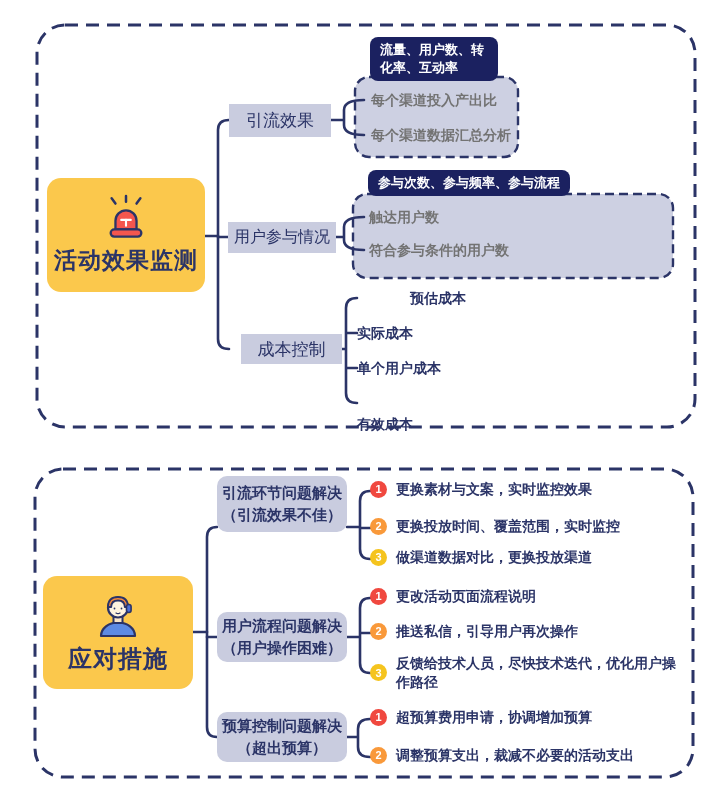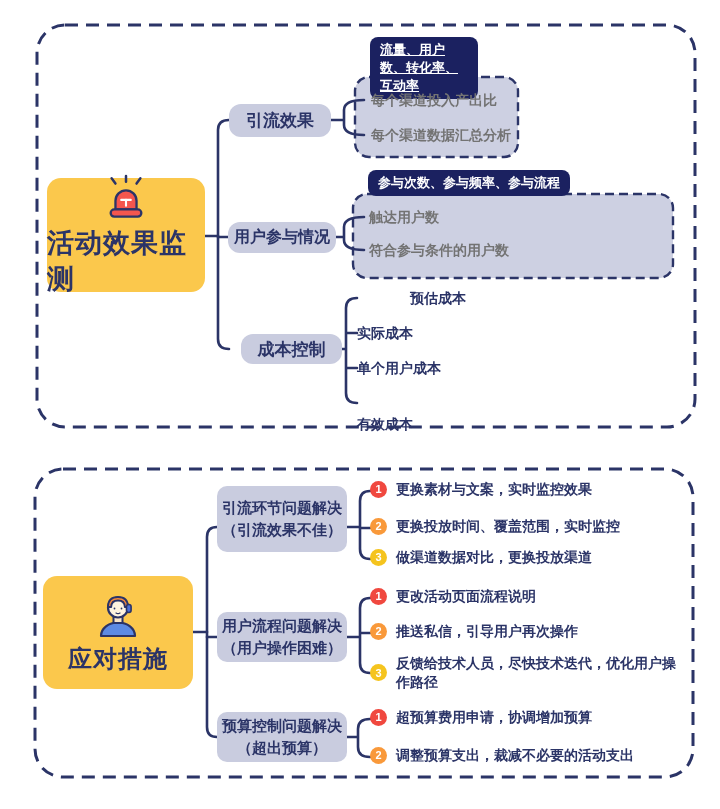--- a/index.html
+++ b/index.html
@@ -3,22 +3,22 @@
 <meta charset="utf-8">
 <style>
   html,body{margin:0;padding:0;background:#ffffff;}
   .stage{position:relative;width:720px;height:809px;background:#ffffff;overflow:hidden;
          font-family:"Liberation Sans","DejaVu Sans",sans-serif;color:#2B3467;}
   svg.layer{position:absolute;left:0;top:0;z-index:0;}
   .abs{position:absolute;z-index:2;}
   .root{background:#FBC84C;border-radius:14px;display:flex;flex-direction:column;
         align-items:center;justify-content:center;gap:5px;font-weight:800;color:#2B3467;}
   .root .rlabel{letter-spacing:1px;}
-  .node{background:#C9CCDF;border-radius:12px;display:flex;align-items:center;justify-content:center;
-        font-weight:bold;color:#2B3467;}
+  .node{background:#C9CCDF;border-radius:0;display:flex;align-items:center;justify-content:center;
+        font-weight:normal;color:#2B3467;}
   .tag{background:#1B2160;color:#ffffff;font-weight:bold;font-size:13px;line-height:1.38;
        border-radius:8px;padding:4px 10px;box-sizing:border-box;}
   .panel-item{font-size:14px;font-weight:600;color:#737373;line-height:20px;white-space:nowrap;}
   .leaf{font-size:14px;font-weight:600;color:#2B3467;line-height:20px;white-space:nowrap;}
   .bbox{background:#C9CCDF;border-radius:10px;display:flex;flex-direction:column;align-items:center;
         justify-content:center;font-weight:bold;color:#2B3467;font-size:15px;line-height:1.5;}
   .step{display:flex;align-items:center;gap:9px;}
   .badge{width:17px;height:17px;border-radius:50%;color:#ffffff;font-size:11px;font-weight:bold;
          display:flex;align-items:center;justify-content:center;flex:none;}
   .badge.c1{background:#F0483F;}
@@ -68,34 +68,34 @@
           <line x1="35" y1="10" x2="39" y2="4.5"></line>
         </g>
         <path d="M13 37 V28 a11 11 0 0 1 22 0 v9 z" fill="#F4564E" stroke="#2B3467" stroke-width="2.4" stroke-linejoin="round"></path>
         <g stroke="#FFFFFF" stroke-width="2.2" stroke-linecap="round">
           <line x1="19" y1="27" x2="29" y2="27"></line>
           <line x1="24" y1="27" x2="24" y2="33"></line>
         </g>
         <rect x="8" y="37" width="32" height="7.5" rx="3.7" fill="#F4564E" stroke="#2B3467" stroke-width="2.4"></rect>
       </svg>
     </span>
-    <span class="rlabel" style="font-size:27px;">活动效果监测</span>
+    <span class="rlabel" style="font-size:23px;">活动效果监测</span>
   </div>
 
   <div class="abs node" style="left:229px;top:104px;width:102px;height:33px;font-size:17px;">
     <span>引流效果</span>
   </div>
   <div class="abs node" style="left:228px;top:222px;width:108px;height:31px;font-size:16px;">
     <span>用户参与情况</span>
   </div>
   <div class="abs node" style="left:241px;top:334px;width:101px;height:30px;font-size:17px;">
     <span>成本控制</span>
   </div>
 
-  <div class="abs tag" style="left:370px;top:37px;width:108px;text-decoration:underline;">流量、用户数、转化率、互动率</div>
+  <div class="abs tag" style="left:370px;top:37px;width:128px;">流量、用户数、转化率、互动率</div>
   <div class="abs tag" style="left:368px;top:170px;white-space:nowrap;">参与次数、参与频率、参与流程</div>
 
   <div class="abs panel-item" style="left:371px;top:90px;">每个渠道投入产出比</div>
   <div class="abs panel-item" style="left:371px;top:125px;">每个渠道数据汇总分析</div>
   <div class="abs panel-item" style="left:369px;top:207px;">触达用户数</div>
   <div class="abs panel-item" style="left:369px;top:240px;">符合参与条件的用户数</div>
 
   <div class="abs leaf" style="left:370px;top:288px;margin-left:40px;">预估成本</div>
   <div class="abs leaf" style="left:357px;top:323px;">实际成本</div>
   <div class="abs leaf" style="left:357px;top:358px;">单个用户成本</div>
@@ -110,21 +110,21 @@
         <path d="M14 17 q0 -10 10 -10 q10 0 10 10 l-3.2 0 q0 -6.5 -6.8 -6.5 q-6.8 0 -6.8 6.5 z" fill="#F58A3C" stroke="#2B3467" stroke-width="1.8" stroke-linejoin="round"></path>
         <rect x="32.5" y="14.5" width="4.6" height="8" rx="2.2" fill="#4B6FD6" stroke="#2B3467" stroke-width="1.6"></rect>
         <circle cx="20.5" cy="18.5" r="0.9" fill="#2B3467"></circle>
         <circle cx="27.5" cy="18.5" r="0.9" fill="#2B3467"></circle>
         <path d="M22 23 q2 1.4 4 0" fill="none" stroke="#2B3467" stroke-width="1.2" stroke-linecap="round"></path>
       </svg>
     </span>
     <span class="rlabel" style="font-size:24px;">应对措施</span>
   </div>
 
-  <div class="abs bbox" style="left:217px;top:486px;width:130px;height:66px;">
+  <div class="abs bbox" style="left:217px;top:476px;width:130px;height:56px;">
     <span>引流环节问题解决</span>
     <span>（引流效果不佳）</span>
   </div>
   <div class="abs bbox" style="left:217px;top:612px;width:130px;height:50px;">
     <span>用户流程问题解决</span>
     <span>（用户操作困难）</span>
   </div>
   <div class="abs bbox" style="left:217px;top:712px;width:130px;height:50px;">
     <span>预算控制问题解决</span>
     <span>（超出预算）</span>

